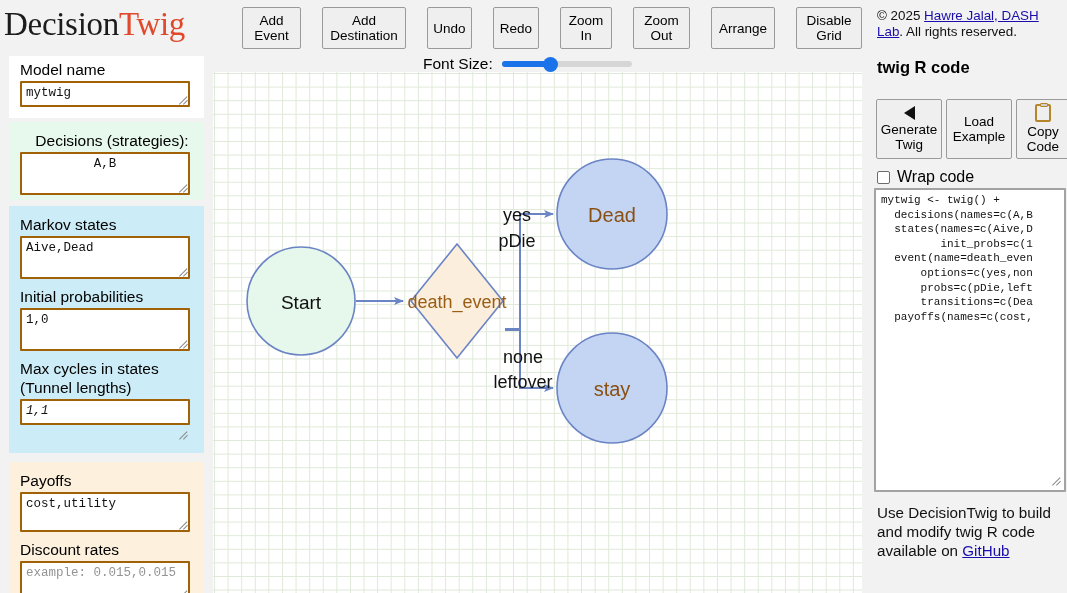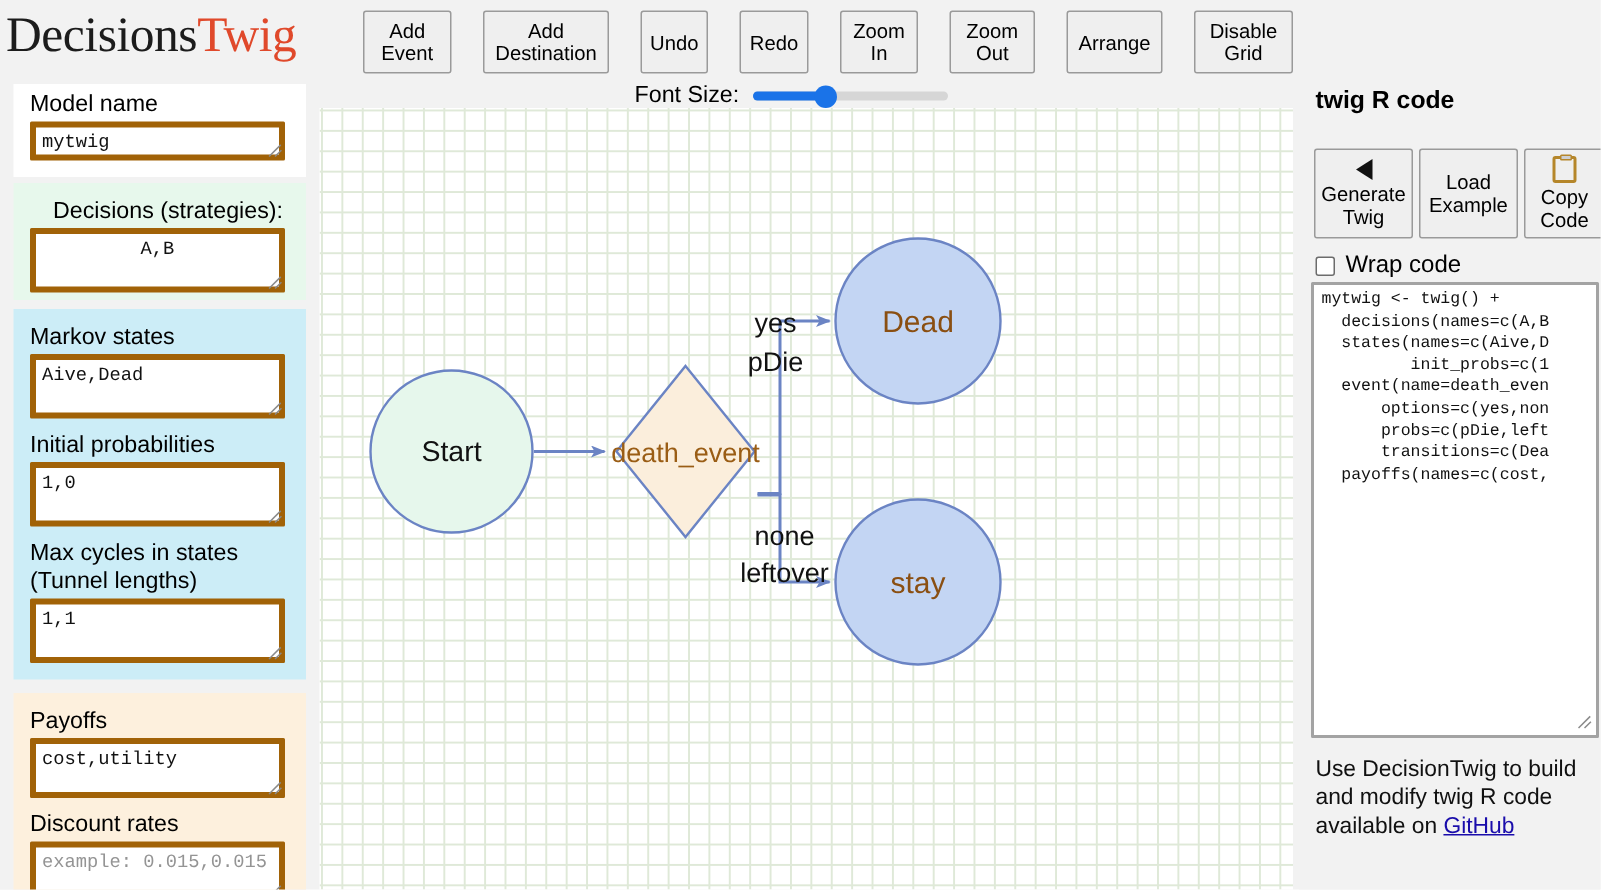--- a/index.html
+++ b/index.html
@@ -30,21 +30,21 @@
   .sect-green{background:#e7f8ec;}
   .sect-blue {background:#ccedf7;}
   .sect-peach{background:#fdf0dd;}
 
   .fld-label{
     font-size:15.5px;color:#000;line-height:19px;
     padding:0 0 2px 11px;font-weight:400;
   }
   .ta{
     display:block;margin:0 0 0 11px;box-sizing:border-box;
-    width:170px;background:#fff;border:4px solid #a16207;border-radius:1px;
+    width:170px;background:#fff;border:2px solid #a16207;border-radius:1px;
     font-family:"Liberation Mono", monospace;font-size:12.5px;line-height:15px;
     color:#111;padding:3px 4px;resize:none;outline:none;overflow:hidden;
     position:relative;
   }
   .ta.ph{color:#949494;}
   .resz{
     position:absolute;width:11px;height:11px;pointer-events:none;
   }
   .resz::before,.resz::after{
     content:"";position:absolute;background:#8a8a8a;height:1px;
@@ -158,21 +158,21 @@
     font-size:15.2px;line-height:19px;color:#111;
   }
   #rp-footer a{color:#1a0dab;text-decoration:underline;}
 </style>
 </head>
 <body>
 
 <div id="app">
 
   <div id="sidebar">
-    <div class="logo"><span class="a">Decisions</span><span class="b">Twig</span></div>
+    <div class="logo"><span class="a">Decision</span><span class="b">Twig</span></div>
 
     <div class="panel sect-white" style="top:56px;height:62px;padding-top:4px;">
       <div class="fld-label">Model name</div>
       <div style="position:relative;">
         <div class="ta" style="height:26px;">mytwig</div>
         <div class="resz" style="left:170px;top:14px;"></div>
       </div>
     </div>
 
     <div class="panel sect-green" style="top:122px;height:78px;padding-top:9px;text-align:center;">
@@ -190,21 +190,21 @@
         <div class="resz" style="left:170px;top:31px;"></div>
       </div>
       <div class="fld-label" style="padding-top:8px;">Initial probabilities</div>
       <div style="position:relative;">
         <div class="ta" style="height:43px;">1,0</div>
         <div class="resz" style="left:170px;top:31px;"></div>
       </div>
       <div class="fld-label" style="padding-top:8px;white-space:pre-line;">Max cycles in states
 (Tunnel lengths)</div>
       <div style="position:relative;">
-        <div class="ta" style="height:43px;">1,1</div>
+        <div class="ta" style="height:26px;font-style:italic;">1,1</div>
         <div class="resz" style="left:170px;top:31px;"></div>
       </div>
     </div>
 
     <div class="panel sect-peach" style="top:462px;height:149px;padding-top:9px;">
       <div class="fld-label">Payoffs</div>
       <div style="position:relative;">
         <div class="ta" style="height:40px;">cost,utility</div>
         <div class="resz" style="left:170px;top:28px;"></div>
       </div>
@@ -285,20 +285,21 @@
       </g>
 
       <g>
         <circle cx="399" cy="316" r="55" fill="#c3d5f3" stroke="#6b84c4" stroke-width="1.6"></circle>
         <text class="nodetext" x="399" y="317" font-size="20" fill="#8a4f12">stay</text>
       </g>
     </svg>
   </div>
 
   <div id="rightpanel">
+    <div id="copyright"><span>© 2025 </span><a href="#">Hawre Jalal, DASH Lab</a><span>. All rights reserved.</span></div>
 
     <div id="rp-title">twig R code</div>
 
     <div id="rp-buttons">
       <div class="rbtn" style="width:66px;">
         <div class="tri-left"></div>
         <span>Generate
 Twig</span>
       </div>
       <div class="rbtn" style="width:66px;">

